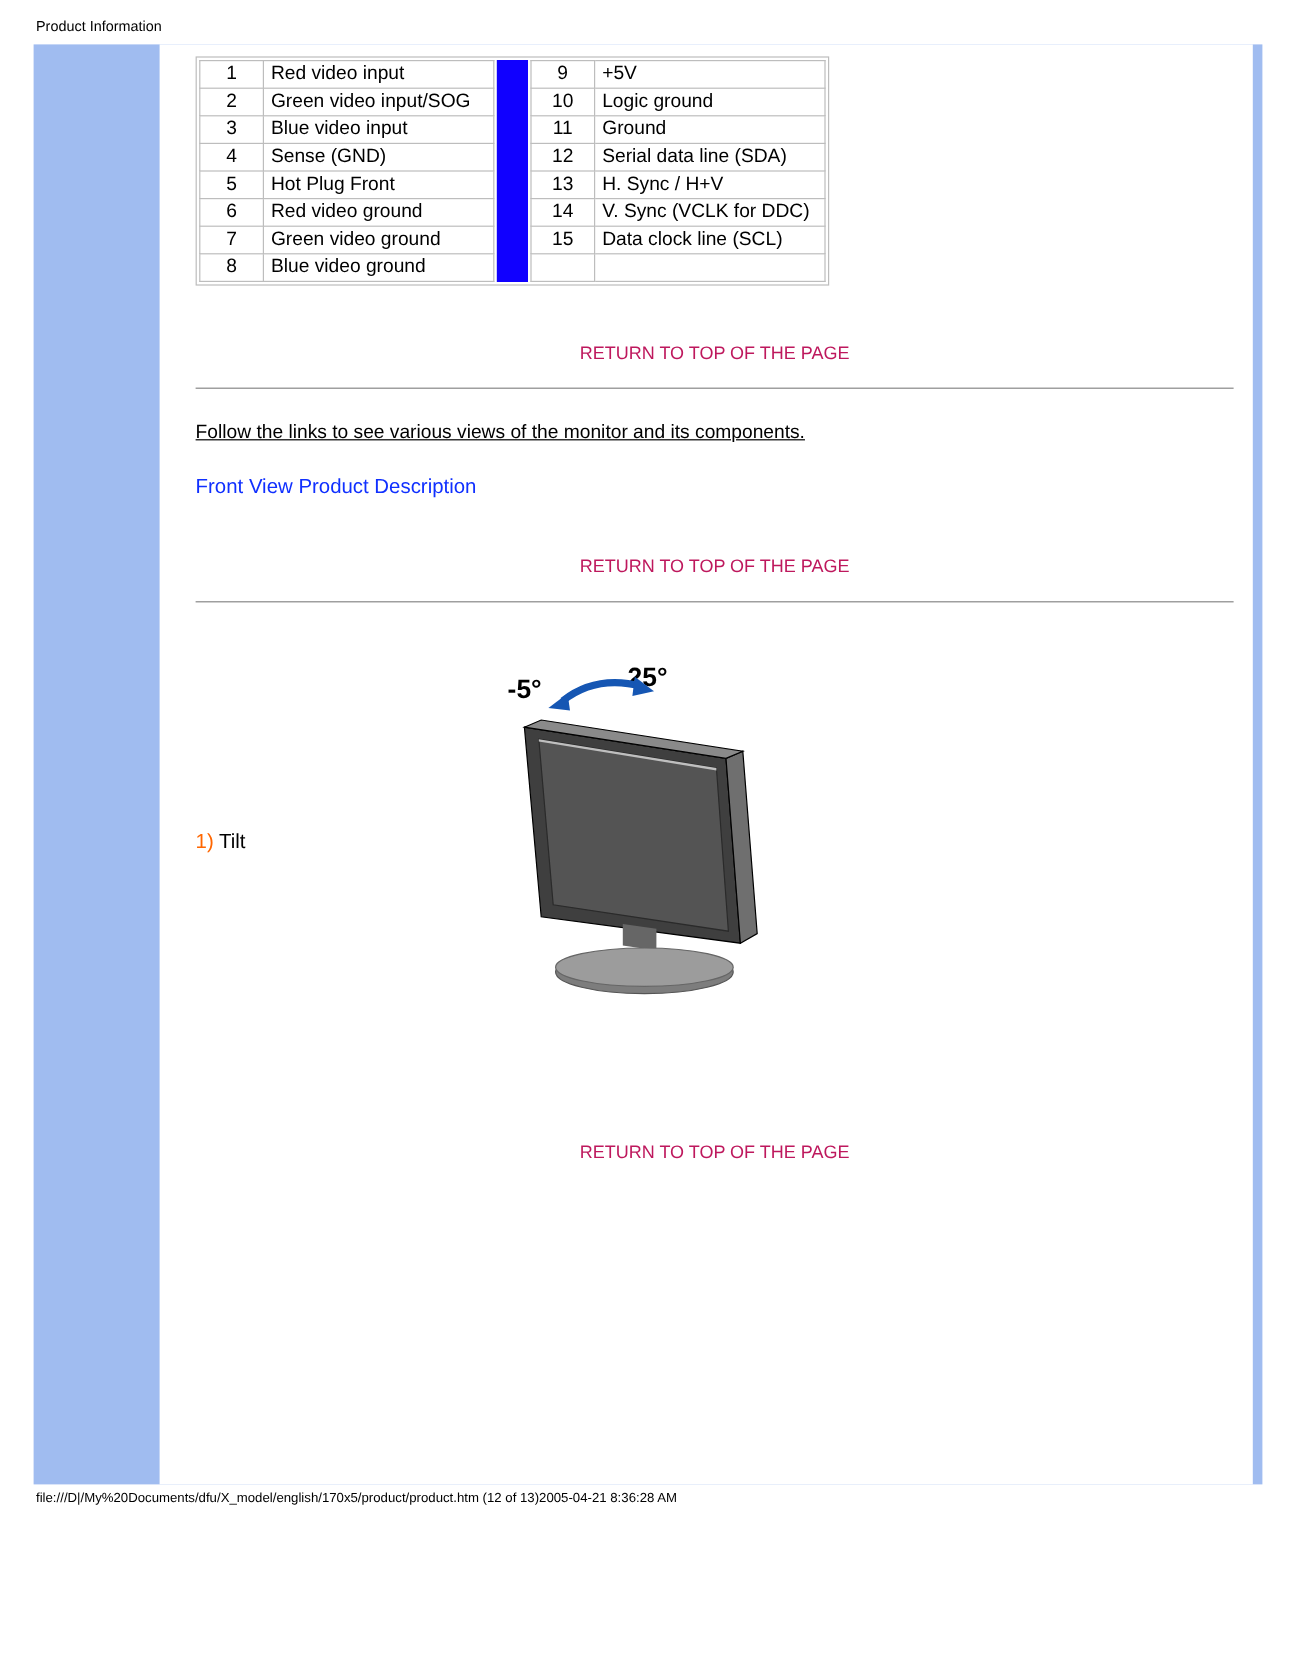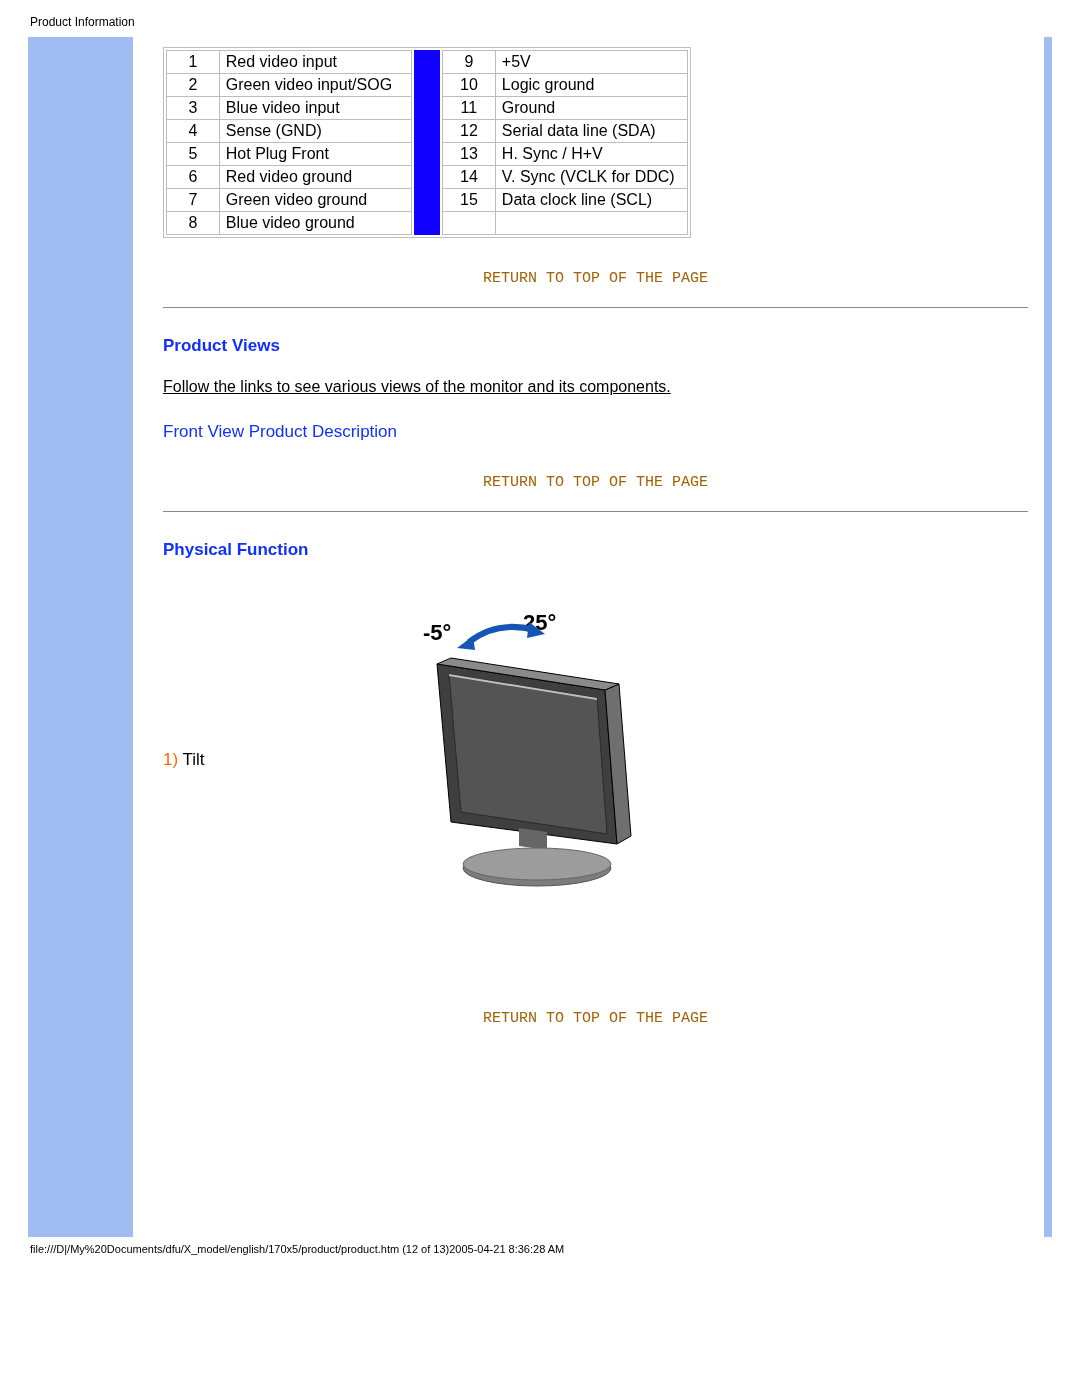--- a/index.html
+++ b/index.html
@@ -62,27 +62,26 @@
   .spacer-blue {
     background: #1000ff;
     width: 26px;
     align-self: stretch;
   }
   .spacer-clear {
     width: 2px;
   }
 
   .return-link {
-    color: #a16207;
+    color: #be185d;
     font-size: 15px;
     text-align: center;
-    margin: 32px auto 20px auto;
+    margin: 48px auto 20px auto;
     max-width: 500px;
     cursor: pointer;
-    font-family: Liberation Mono, monospace;
   }
   hr.sep {
     border: none;
     border-top: 1px solid #888;
     margin: 18px 0 28px 0;
   }
   .section-heading {
     color: #1030ff;
     font-weight: bold;
     font-size: 17px;
@@ -214,28 +213,26 @@
               <td class="num">&nbsp;</td>
               <td class="desc">&nbsp;</td>
             </tr>
       </tbody>
         </table>
     </div>
 
     <div class="return-link">RETURN TO TOP OF THE PAGE</div>
     <hr class="sep">
 
-    <div class="section-heading">Product Views</div>
     <div class="body-text">Follow the links to see various views of the monitor and its components.</div>
     <div class="link-blue">Front View Product Description</div>
 
     <div class="return-link">RETURN TO TOP OF THE PAGE</div>
     <hr class="sep">
 
-    <div class="section-heading">Physical Function</div>
 
     <div class="tilt-row">
       <div class="tilt-label">
         <span class="tilt-num">1)</span><span> Tilt</span>
       </div>
       <div class="monitor-cell">
         <div class="angle-label angle-neg">-5°</div>
         <div class="angle-label angle-pos">25°</div>
         <svg class="monitor-svg" viewBox="0 0 280 290">
 

